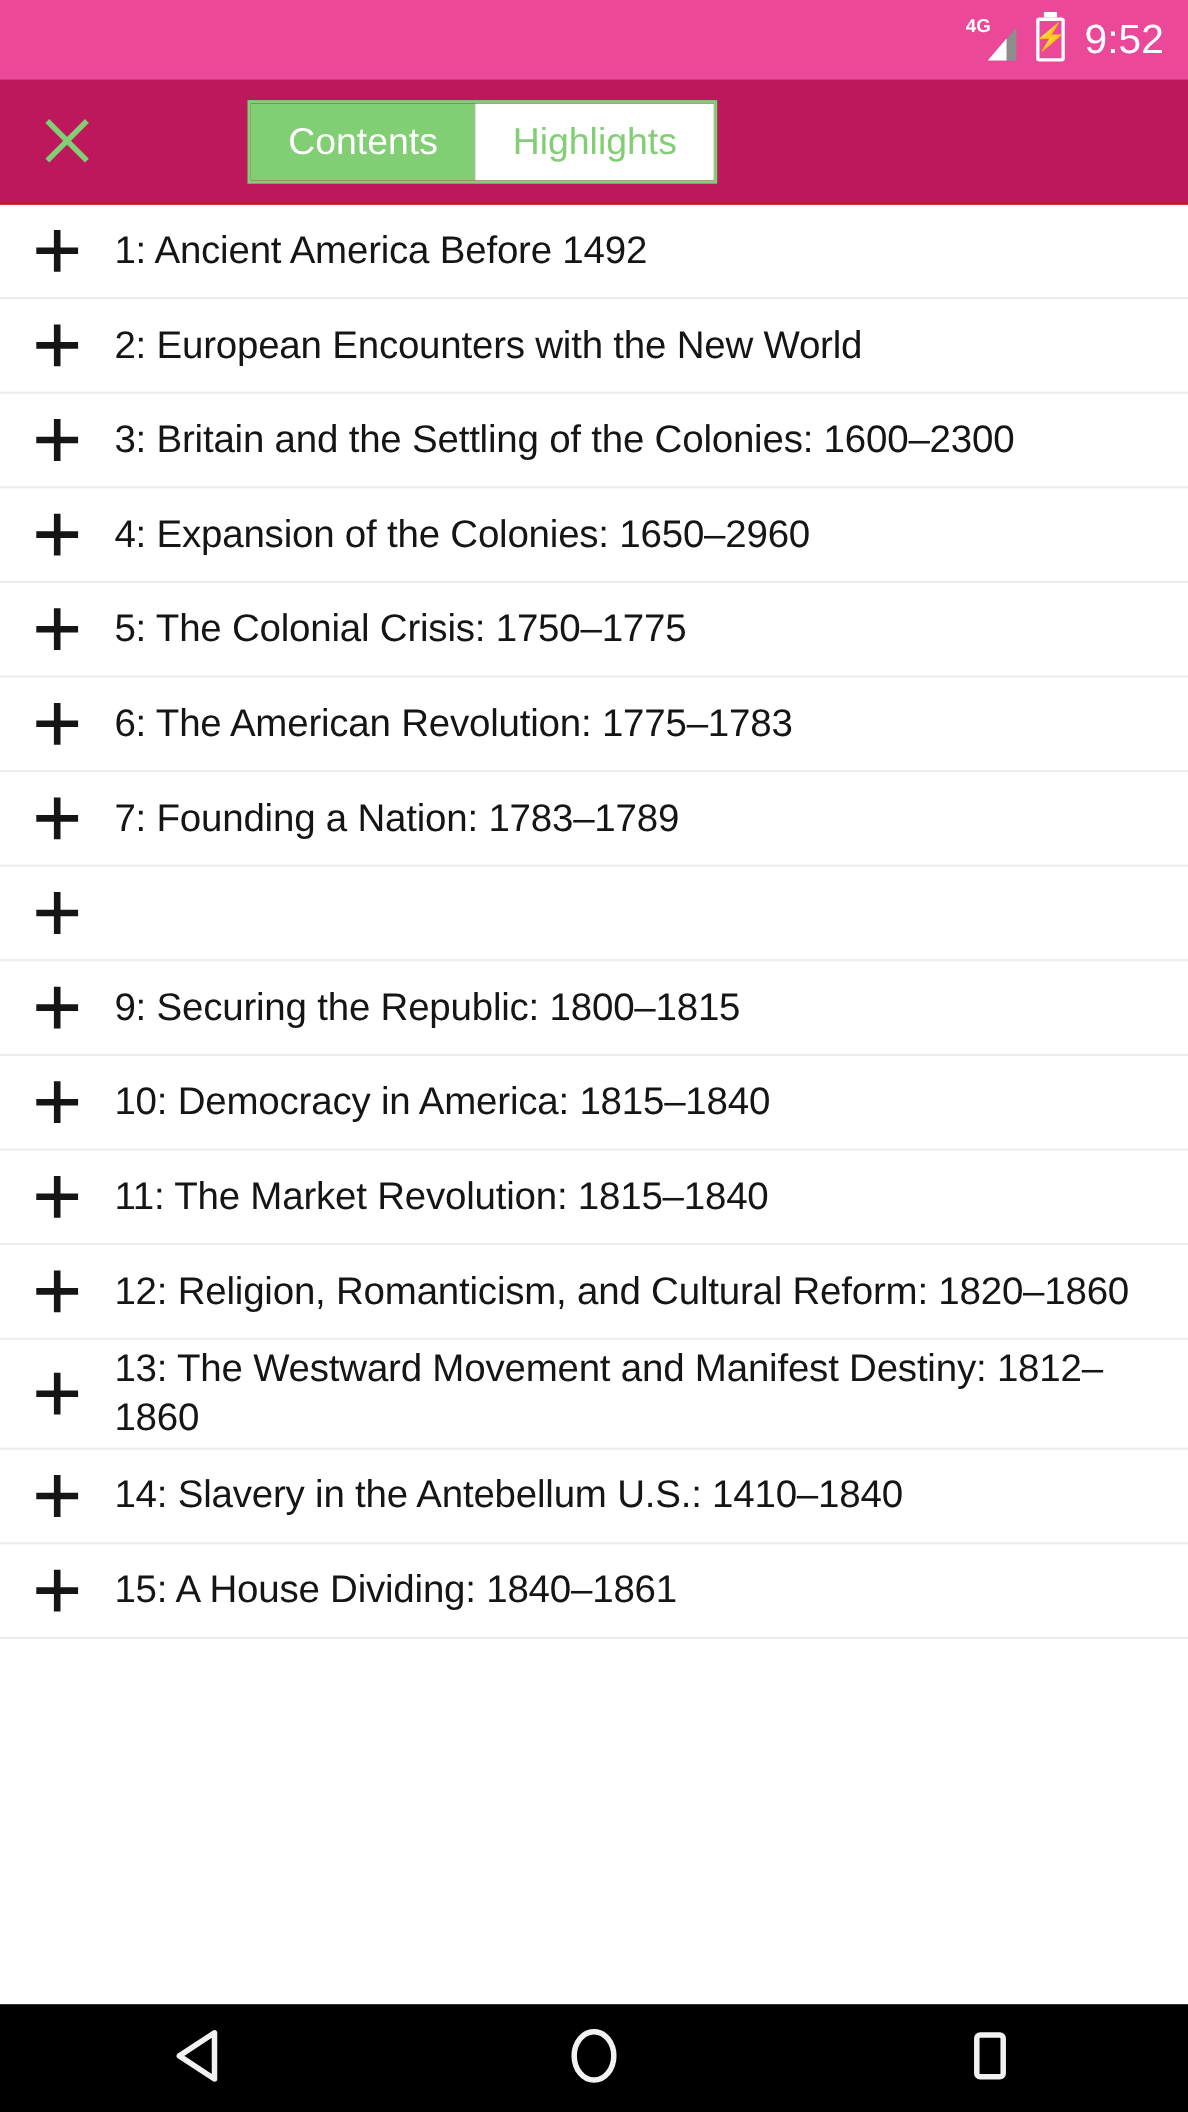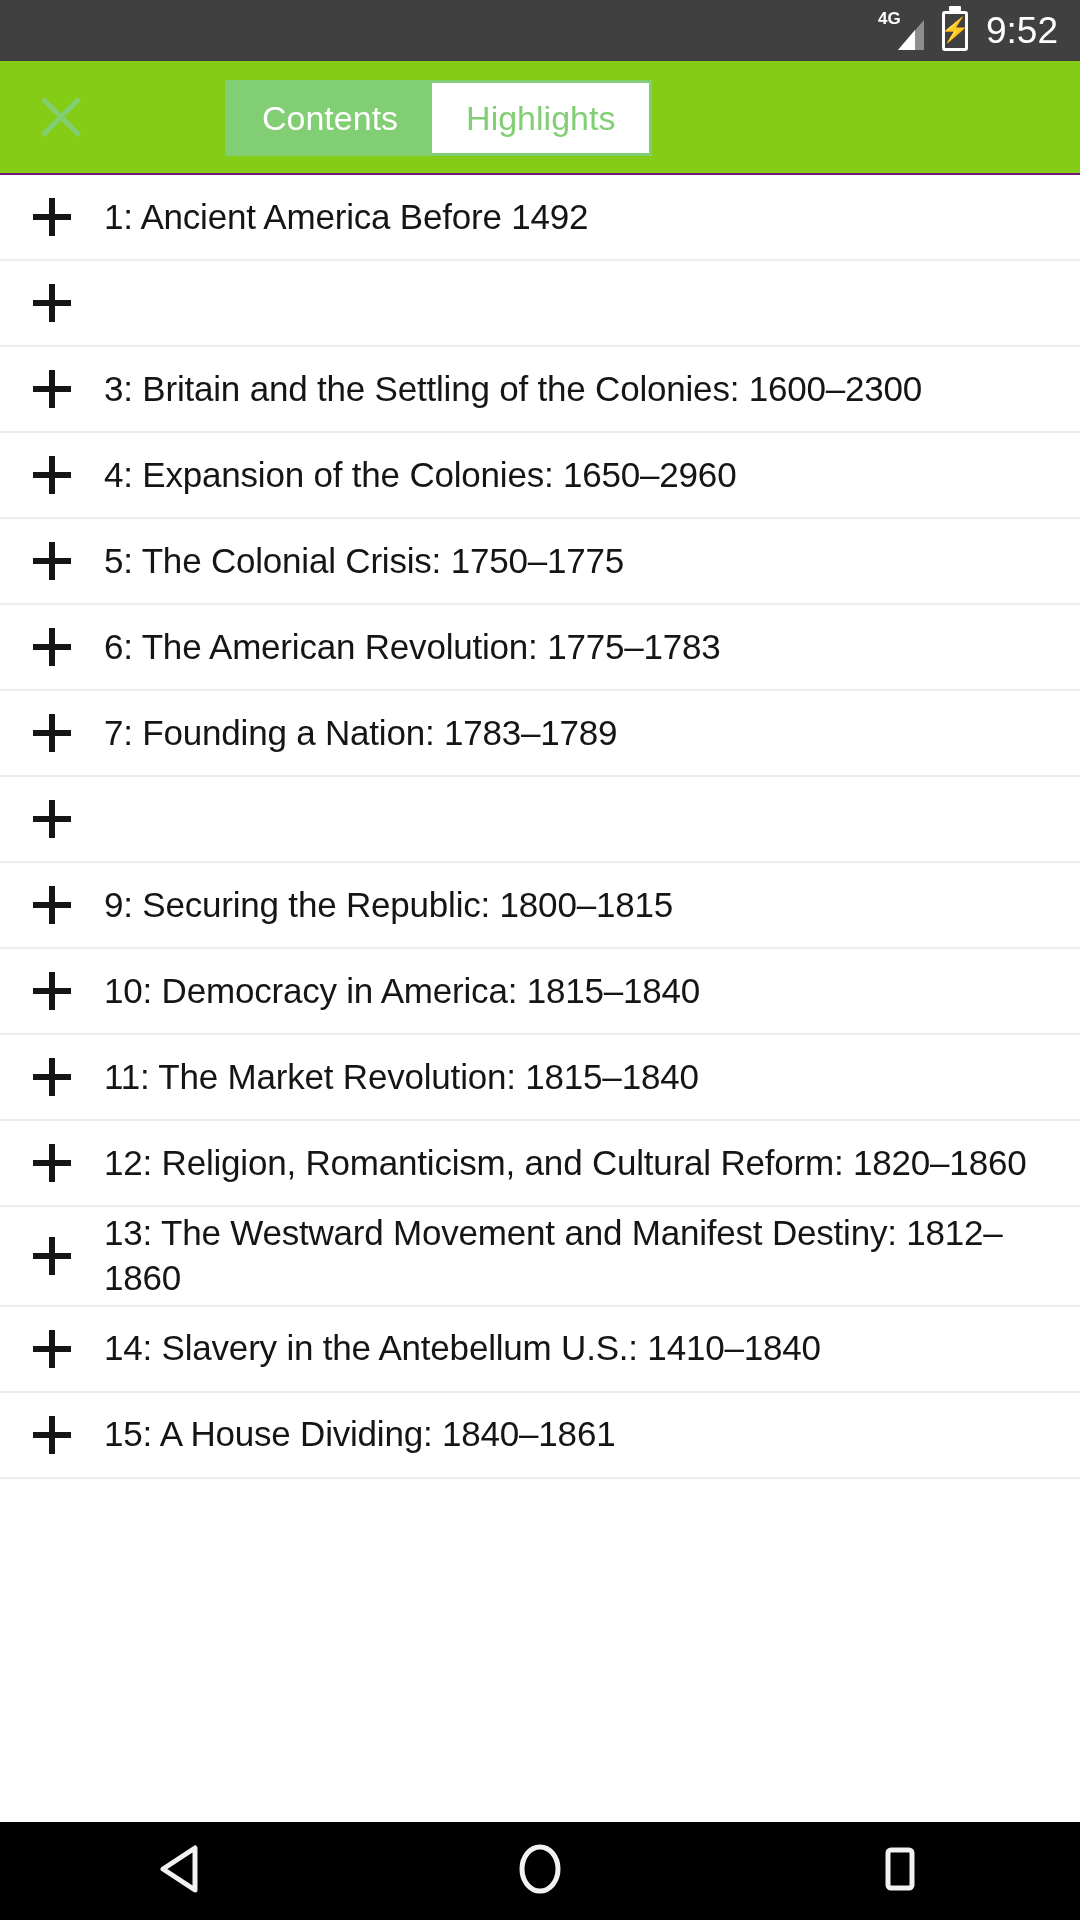--- a/index.html
+++ b/index.html
@@ -5,22 +5,22 @@
   * { margin:0; padding:0; box-sizing:border-box; }
   html, body {
     width:1080px; height:1920px;
     background:#ffffff;
     font-family:"Liberation Sans", sans-serif;
     overflow:hidden;
   }
 
   
   #status-bar {
-    height:61px; width:100%;
-    background:#404040;
+    height:72px; width:100%;
+    background:#ec4899;
     display:flex; align-items:center; justify-content:flex-end;
     padding-right:22px;
   }
   .sb-right { display:flex; align-items:center; gap:18px; }
 
   .signal-wrap { position:relative; width:46px; height:38px; }
   .signal-label {
     position:absolute; top:-2px; left:0;
     color:#ffffff; font-size:17px; font-weight:bold; line-height:1;
   }
@@ -48,22 +48,22 @@
     width:12px; height:5px; background:#ffffff; border-radius:1px;
   }
   .bolt { font-size:24px; color:#ffffff; line-height:1; margin-top:-2px; }
 
   .clock { color:#ffffff; font-size:37px; font-weight:normal; letter-spacing:0px; }
 
   
   #app-header {
     position:relative;
     height:114px; width:100%;
-    background:#84cc16;
-    border-bottom:2px solid #701a75;
+    background:#be185d;
+    border-bottom:2px solid #b91c1c;
     display:flex; align-items:center;
   }
   #close-button {
     position:absolute; left:30px; top:50%; transform:translateY(-50%);
     width:62px; height:62px;
     display:flex; align-items:center; justify-content:center;
     background:none; border:none; cursor:pointer;
   }
   #close-button svg { display:block; }
 
@@ -178,20 +178,21 @@
       </span>
       <span class="chapter-title">1: Ancient America Before 1492</span>
     </div>
     <div class="chapter-row">
       <span class="expand-icon">
         <svg width="46" height="46" viewBox="0 0 46 46">
           <line x1="23" y1="4" x2="23" y2="42" stroke="#151515" stroke-width="6"></line>
           <line x1="4" y1="23" x2="42" y2="23" stroke="#151515" stroke-width="6"></line>
         </svg>
       </span>
+      <span class="chapter-title">2: European Encounters with the New World</span>
     </div>
     <div class="chapter-row">
       <span class="expand-icon">
         <svg width="46" height="46" viewBox="0 0 46 46">
           <line x1="23" y1="4" x2="23" y2="42" stroke="#151515" stroke-width="6"></line>
           <line x1="4" y1="23" x2="42" y2="23" stroke="#151515" stroke-width="6"></line>
         </svg>
       </span>
       <span class="chapter-title">3: Britain and the Settling of the Colonies: 1600–2300</span>
     </div>

